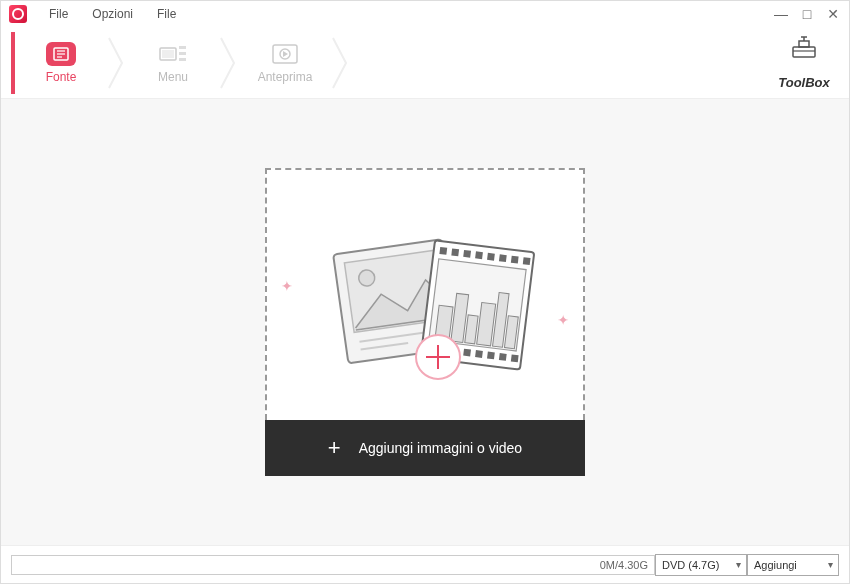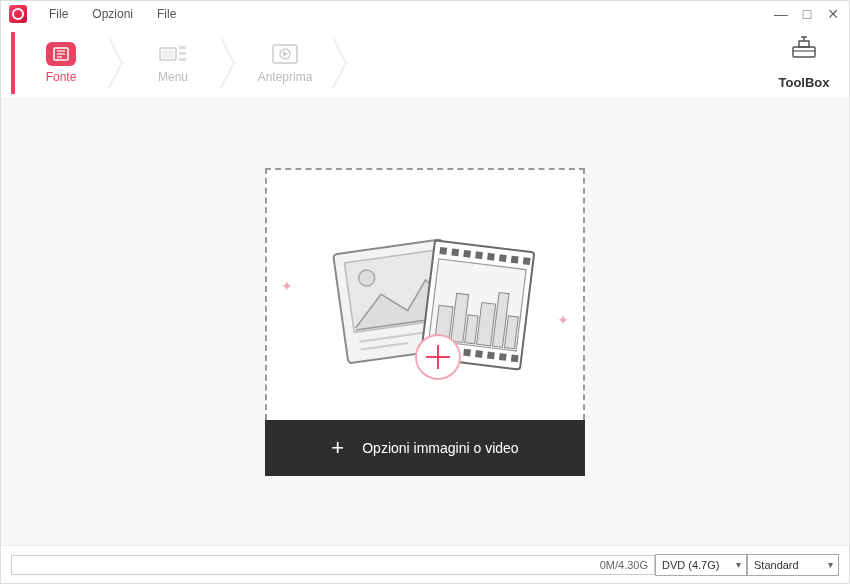--- a/index.html
+++ b/index.html
@@ -15,21 +15,21 @@
 
 .steps { height: 72px; background: #fff; display: flex; align-items: center; padding: 0 10px; border-bottom: 1px solid #eee; }
 .step { position: relative; width: 92px; height: 62px; display: flex; flex-direction: column; align-items: center; justify-content: center; gap: 4px; color: #bbb; cursor: pointer; }
 .step.active { color: #e84562; }
 .step.active .step-icon-bg { background: #e84562; border-radius: 6px; }
 .step-icon { width: 30px; height: 24px; display: flex; align-items: center; justify-content: center; }
 .step-icon-bg { width: 30px; height: 24px; display: flex; align-items: center; justify-content: center; }
 .step-label { font-size: 12px; }
 .chev { color: #eee; font-size: 30px; }
 
-.toolbox { margin-left: auto; width: 70px; display: flex; flex-direction: column; align-items: center; gap: 16px; cursor: pointer; color: #333; }
+.toolbox { margin-left: auto; width: 70px; display: flex; flex-direction: column; align-items: center; gap: 16px; cursor: pointer; color: #333; font-style: italic; }
 .toolbox-label { font-size: 13px; font-weight: 600; }
 
 .content { flex: 1; background: #f7f7f7; display: flex; align-items: center; justify-content: center; }
 
 .dropzone { width: 320px; }
 .dz-top { border: 2px dashed #999; border-bottom: none; height: 252px; background: #fff; display: flex; align-items: center; justify-content: center; position: relative; }
 .dz-btn { height: 56px; background: #2e2e2e; color: #fff; display: flex; align-items: center; justify-content: center; gap: 18px; font-size: 14px; cursor: pointer; }
 .plus-sign { font-size: 22px; font-weight: 300; }
 
 .bottombar { height: 38px; background: #fff; border-top: 1px solid #eee; display: flex; align-items: center; padding: 0 10px; }
@@ -171,30 +171,30 @@
             </g>
           </g>
 
           <circle cx="128" cy="152" r="22" fill="#fff" stroke="#f3a8b7" stroke-width="2"></circle>
           <line x1="128" y1="140" x2="128" y2="164" stroke="#e84562" stroke-width="2"></line>
           <line x1="116" y1="152" x2="140" y2="152" stroke="#e84562" stroke-width="2"></line>
         </svg>
       </div>
       <div class="dz-btn">
         <span class="plus-sign">+</span>
-        <span>Opzioni immagini o video</span>
+        <span>Aggiungi immagini o video</span>
       </div>
     </div>
   </div>
 
   <div class="bottombar">
     <div class="progress">
       <span>0M/4.30G</span>
     </div>
     <div class="select">
       <span>DVD (4.7G)</span>
     </div>
     <div class="select">
-      <span>Standard</span>
+      <span>Aggiungi</span>
     </div>
   </div>
 
 </div>
 
 </body></html>

